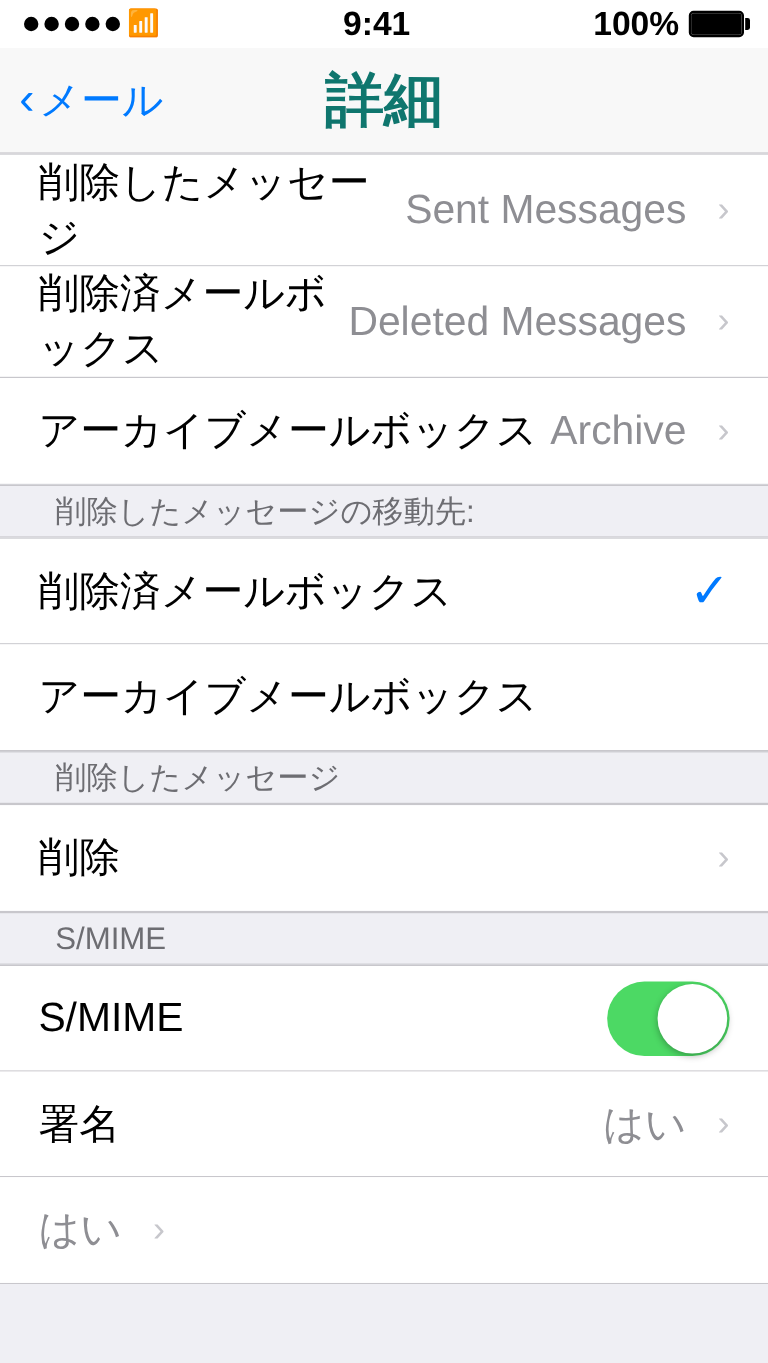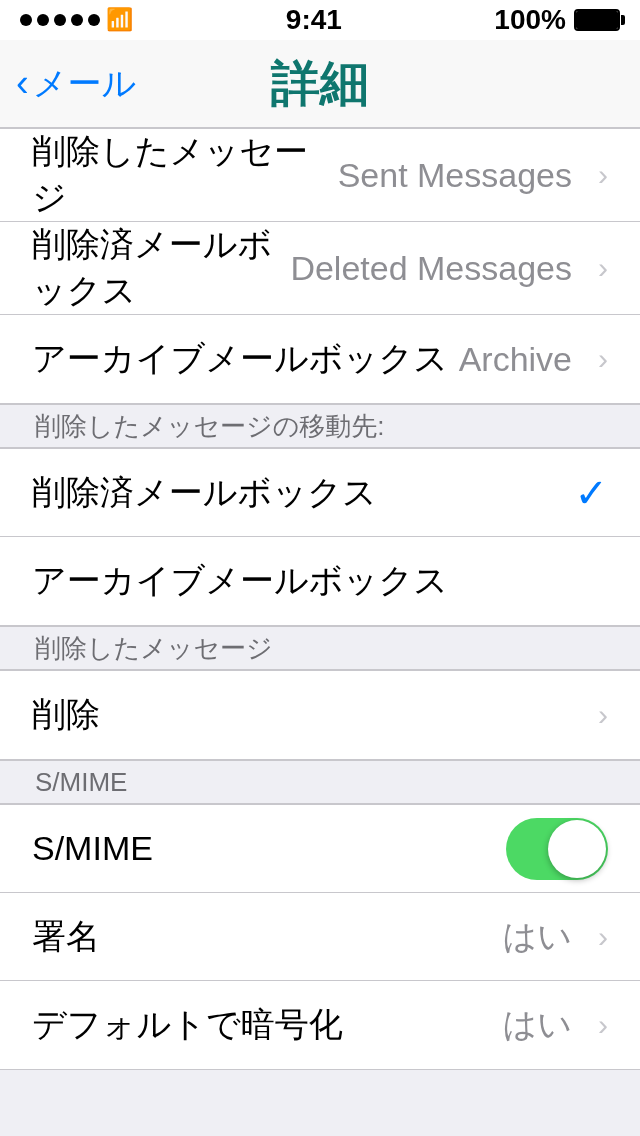--- a/index.html
+++ b/index.html
@@ -75,21 +75,21 @@
     }
 
     
     .section-gap {
       height: 44px;
       background: #efeff4;
       border-top: 1px solid #c8c7cc;
       border-bottom: 1px solid #c8c7cc;
       display: flex;
       align-items: center;
-      padding: 0 35px;
+      padding: 0 46px;
       font-size: 26px;
       color: #6d6d72;
     }
 
     
     .table-group {
       background: #fff;
       border-top: 1px solid #c8c7cc;
       border-bottom: 1px solid #c8c7cc;
     }
@@ -246,19 +246,18 @@
     </div>
   </div>
   <div class="table-row">
     <span class="row-label">署名</span>
     <div class="row-value">
       <span>はい</span>
       <span class="chevron-right">›</span>
     </div>
   </div>
   <div class="table-row">
-    <span class="row-label">デフォルトで暗号化</span>
     <div class="row-value">
       <span>はい</span>
       <span class="chevron-right">›</span>
     </div>
   </div>
 </div>
 
 </body></html>

